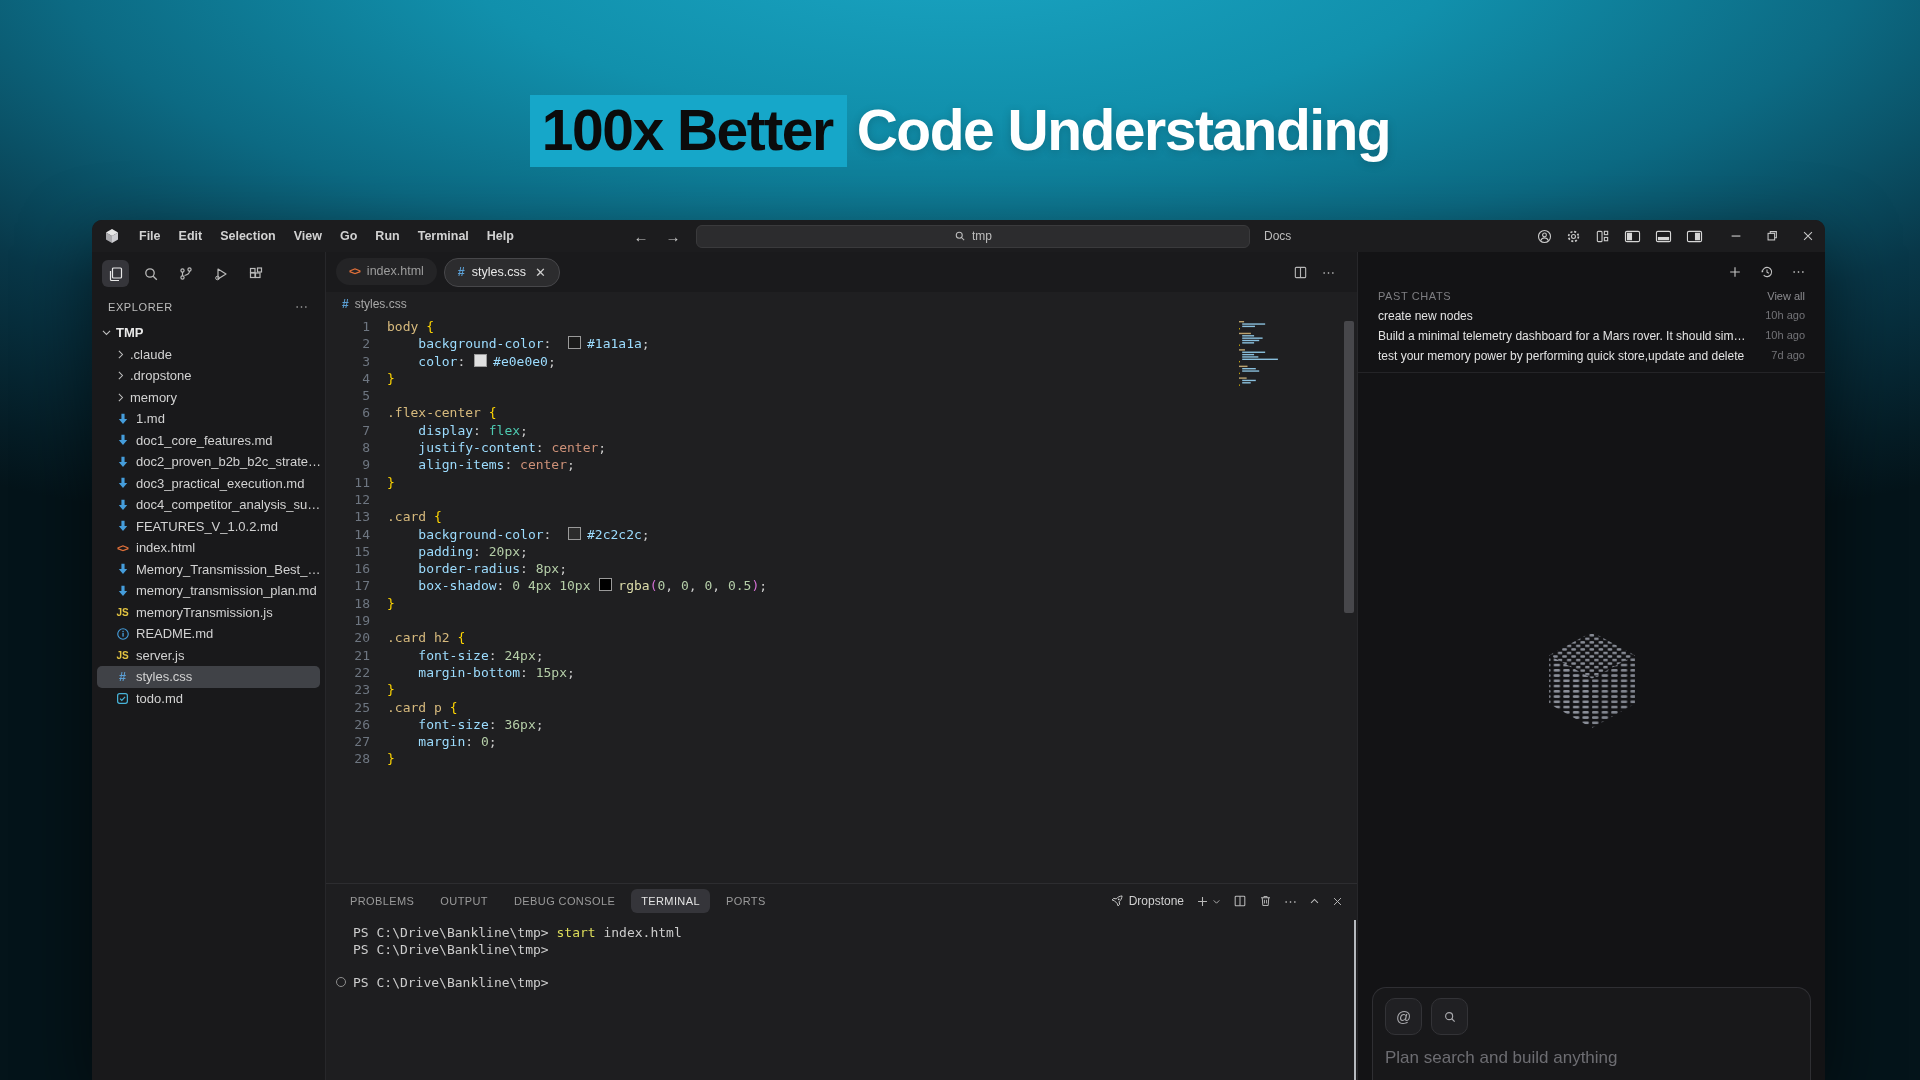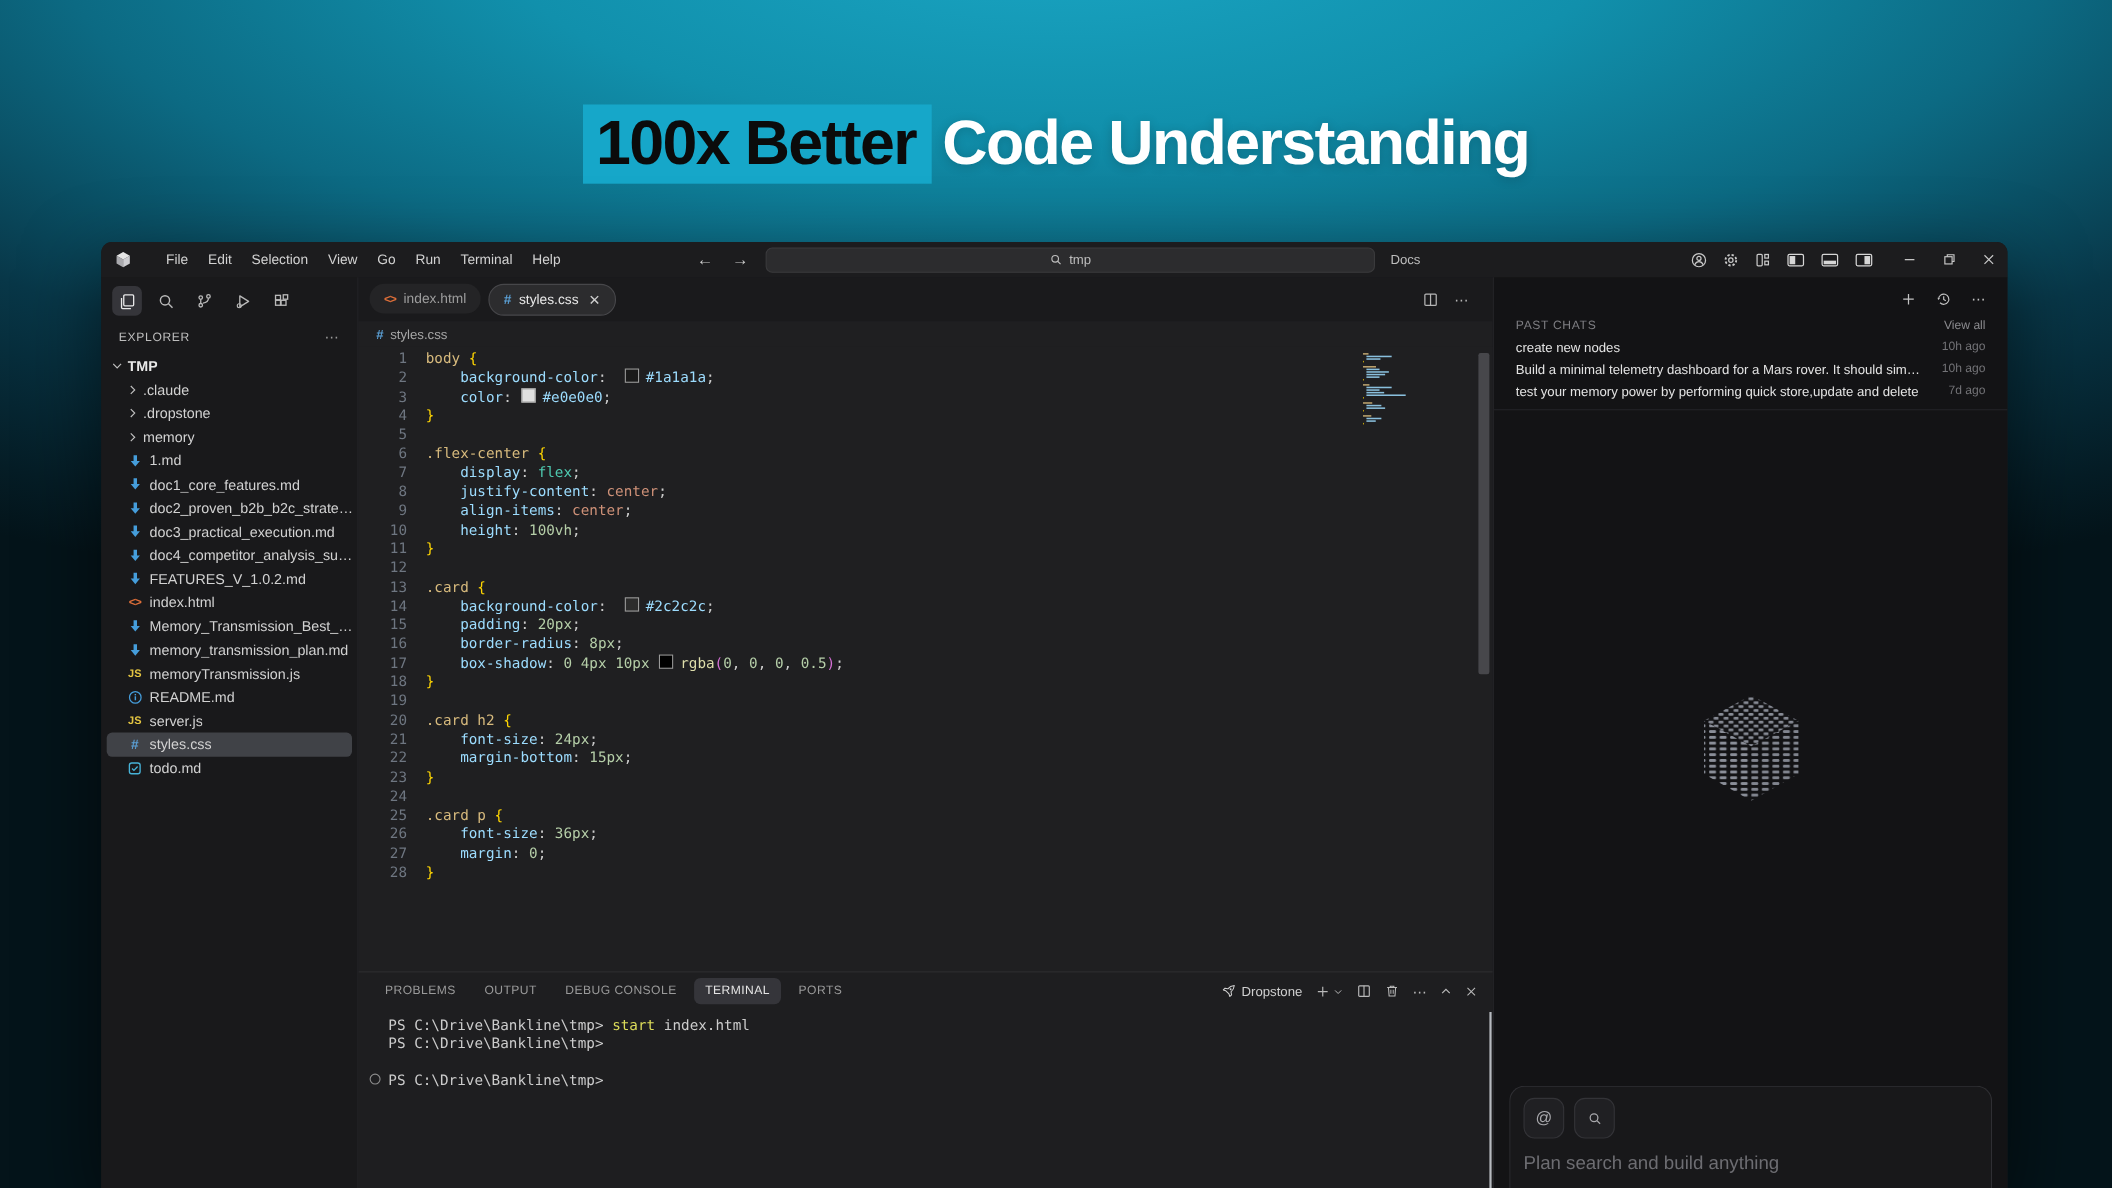--- a/index.html
+++ b/index.html
@@ -23,21 +23,21 @@
   
   .window{
     position:absolute;left:92px;top:220px;width:1733px;height:860px;
     background:#1a1a1c;border-radius:10px 10px 0 0;overflow:hidden;
     display:flex;flex-direction:column;
     box-shadow:0 24px 70px rgba(0,0,0,.55);
     color:#cccccc;font-size:13px;
   }
   
   .titlebar{height:32px;flex:0 0 32px;background:#1c1c1e;position:relative;display:flex;align-items:center;}
-  .tb-left{display:flex;align-items:center;gap:14px;padding-left:12px;}
+  .tb-left{display:flex;align-items:center;gap:2px;padding-left:12px;font-weight:bold;}
   .menu-item{font-size:12.5px;color:#d2d2d2;padding:3px 9px;border-radius:4px;cursor:default;}
   .tb-center{position:absolute;left:540px;display:flex;align-items:center;gap:14px;}
   .nav-arrow{color:#c9c9c9;font-size:15px;width:18px;text-align:center;}
   .searchbox{
     width:552px;height:21px;background:#2c2c2e;border:1px solid #3a3a3c;border-radius:6px;
     display:flex;align-items:center;justify-content:center;gap:6px;color:#bdbdbd;font-size:12px;
   }
   .docs-label{font-size:12px;color:#bdbdbd;}
   .tb-right{position:absolute;right:10px;display:flex;align-items:center;gap:14px;color:#c9c9c9;}
   .tb-right .wicon{display:flex;align-items:center;}
@@ -459,24 +459,20 @@
             </div>
             <div class="codeline">
               <span class="ln">8</span>
               <span class="lc"><span style="color:#cccccc">    </span><span style="color:#9cdcfe">justify-content</span><span style="color:#cccccc">: </span><span style="color:#ce9178">center</span><span style="color:#cccccc">;</span></span>
             </div>
             <div class="codeline">
               <span class="ln">9</span>
               <span class="lc"><span style="color:#cccccc">    </span><span style="color:#9cdcfe">align-items</span><span style="color:#cccccc">: </span><span style="color:#ce9178">center</span><span style="color:#cccccc">;</span></span>
             </div>
             <div class="codeline">
-              <span class="ln">10</span>
-              <span class="lc"><span style="color:#cccccc">    </span><span style="color:#9cdcfe">height</span><span style="color:#cccccc">: </span><span style="color:#b5cea8">100vh</span><span style="color:#cccccc">;</span></span>
-            </div>
-            <div class="codeline">
               <span class="ln">11</span>
               <span class="lc"><span style="color:#ffd602">}</span></span>
             </div>
             <div class="codeline">
               <span class="ln">12</span>
               <span class="lc"></span>
             </div>
             <div class="codeline">
               <span class="ln">13</span>
               <span class="lc"><span style="color:#d7ba7d">.card </span><span style="color:#ffd602">{</span></span>
@@ -513,24 +509,20 @@
               <span class="ln">21</span>
               <span class="lc"><span style="color:#cccccc">    </span><span style="color:#9cdcfe">font-size</span><span style="color:#cccccc">: </span><span style="color:#b5cea8">24px</span><span style="color:#cccccc">;</span></span>
             </div>
             <div class="codeline">
               <span class="ln">22</span>
               <span class="lc"><span style="color:#cccccc">    </span><span style="color:#9cdcfe">margin-bottom</span><span style="color:#cccccc">: </span><span style="color:#b5cea8">15px</span><span style="color:#cccccc">;</span></span>
             </div>
             <div class="codeline">
               <span class="ln">23</span>
               <span class="lc"><span style="color:#ffd602">}</span></span>
-            </div>
-            <div class="codeline">
-              <span class="ln">24</span>
-              <span class="lc"></span>
             </div>
             <div class="codeline">
               <span class="ln">25</span>
               <span class="lc"><span style="color:#d7ba7d">.card p </span><span style="color:#ffd602">{</span></span>
             </div>
             <div class="codeline">
               <span class="ln">26</span>
               <span class="lc"><span style="color:#cccccc">    </span><span style="color:#9cdcfe">font-size</span><span style="color:#cccccc">: </span><span style="color:#b5cea8">36px</span><span style="color:#cccccc">;</span></span>
             </div>
             <div class="codeline">

